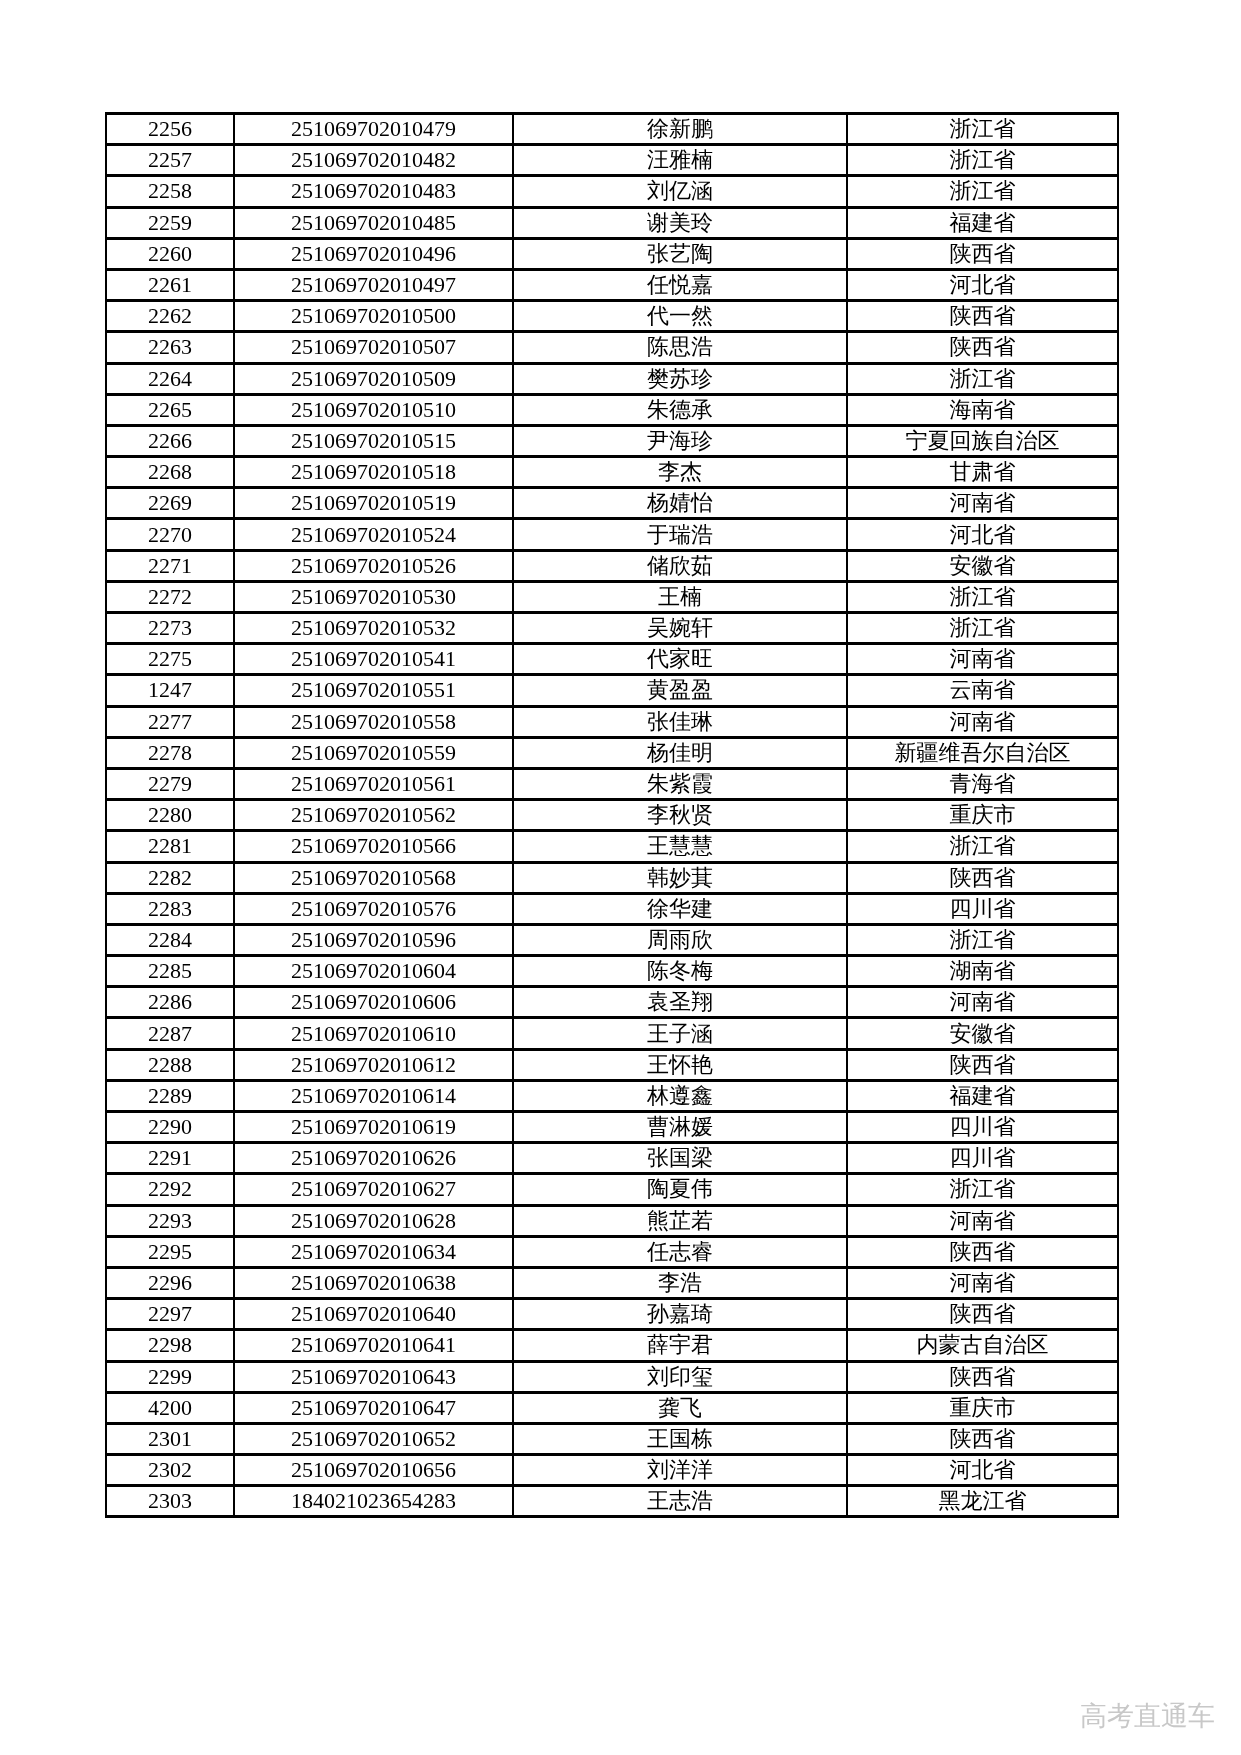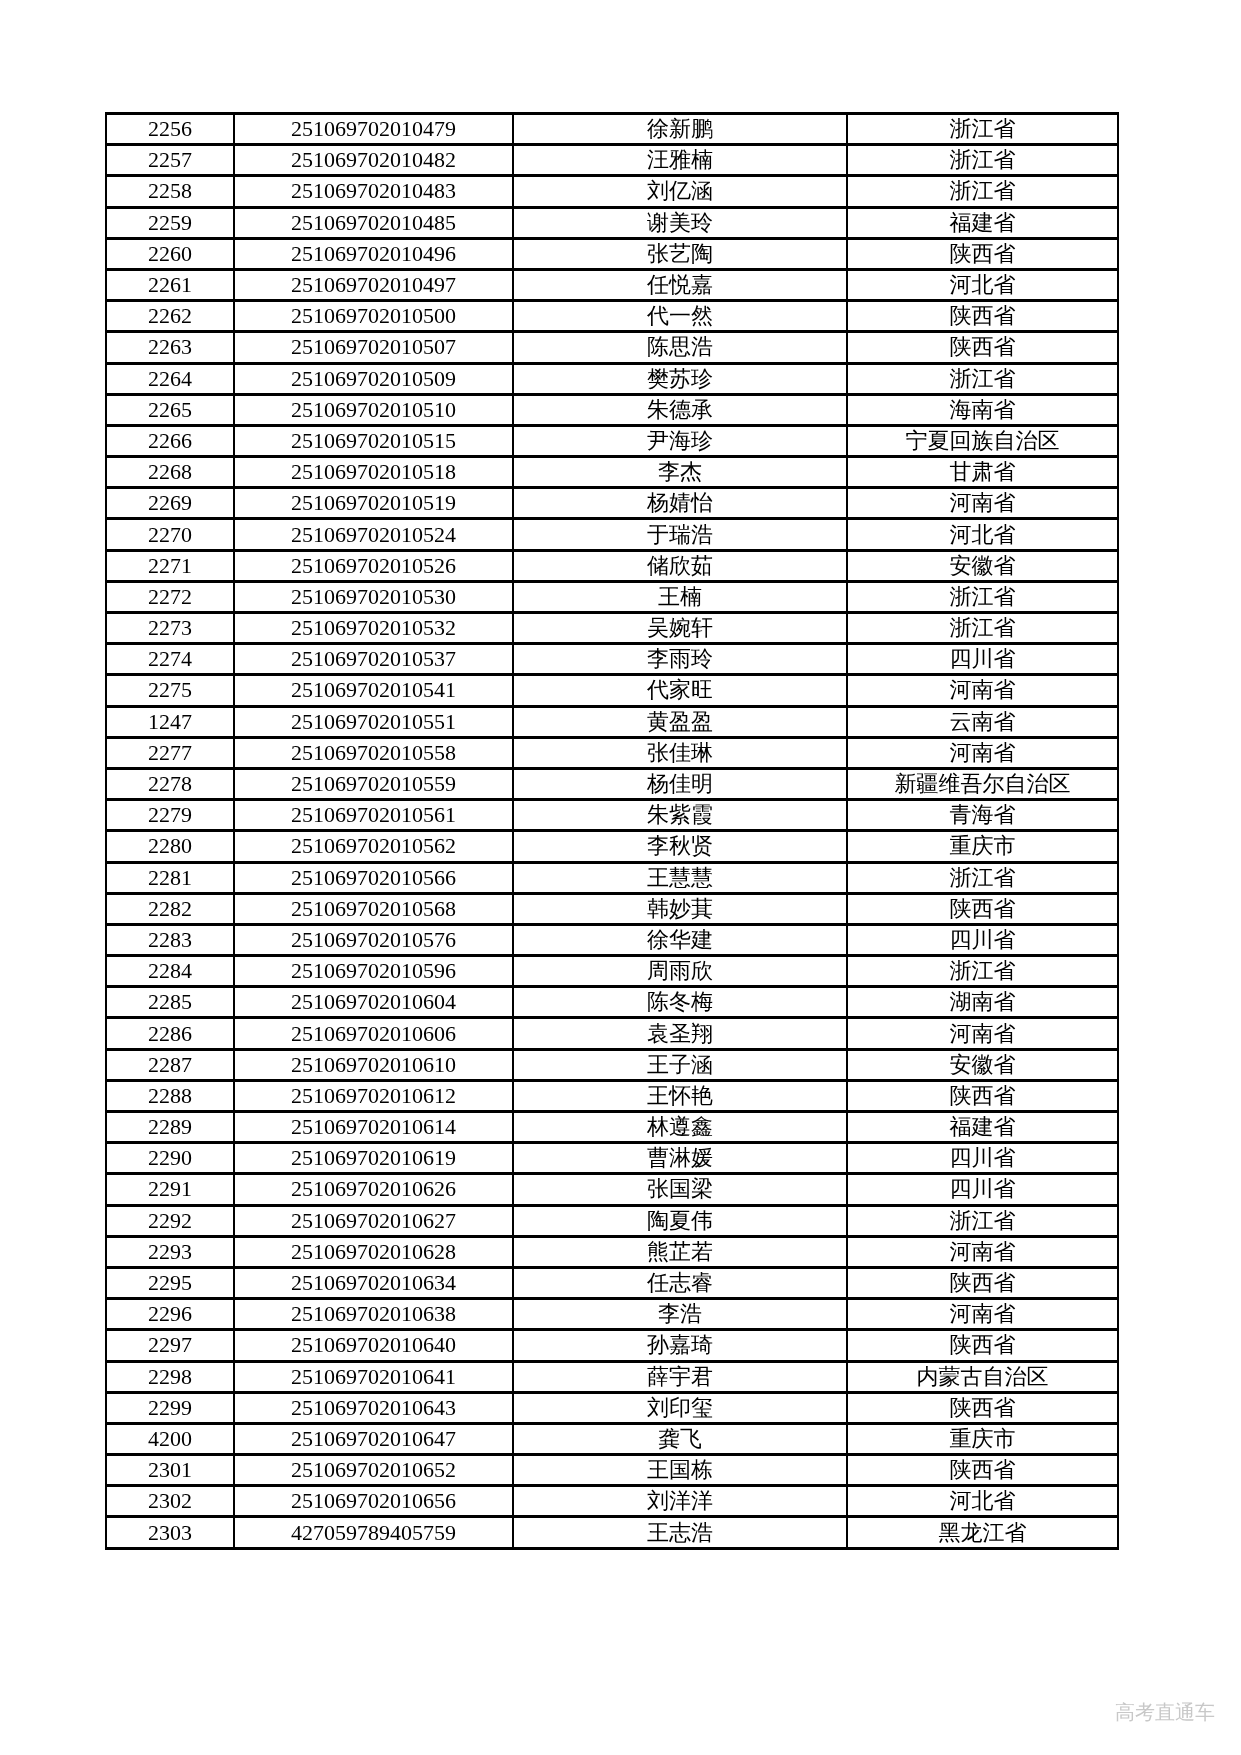--- a/index.html
+++ b/index.html
@@ -35,21 +35,21 @@
     line-height: 1;
     text-align: center;
     vertical-align: middle;
     white-space: nowrap;
     overflow: hidden;
   }
   .watermark {
     position: absolute;
     top: 1700px;
     right: 26px;
-    font-size: 20px;
+    font-size: 27px;
     line-height: 1.2;
     color: #c8c8c8;
     font-family: "Liberation Serif", "DejaVu Serif", serif;
   }
 </style>
 </head>
 <body>
 
 <div class="page">
 
@@ -157,26 +157,20 @@
           <td>王楠</td>
           <td>浙江省</td>
         </tr>
         <tr>
           <td>2273</td>
           <td>251069702010532</td>
           <td>吴婉轩</td>
           <td>浙江省</td>
         </tr>
         <tr>
-          <td>2274</td>
-          <td>251069702010537</td>
-          <td>李雨玲</td>
-          <td>四川省</td>
-        </tr>
-        <tr>
           <td>2275</td>
           <td>251069702010541</td>
           <td>代家旺</td>
           <td>河南省</td>
         </tr>
         <tr>
           <td>1247</td>
           <td>251069702010551</td>
           <td>黄盈盈</td>
           <td>云南省</td>
@@ -326,21 +320,21 @@
           <td>陕西省</td>
         </tr>
         <tr>
           <td>2302</td>
           <td>251069702010656</td>
           <td>刘洋洋</td>
           <td>河北省</td>
         </tr>
         <tr>
           <td>2303</td>
-          <td>427059789405759</td>
+          <td>184021023654283</td>
           <td>王志浩</td>
           <td>黑龙江省</td>
         </tr>
       </tbody>
   </table>
 
   <div class="watermark">高考直通车</div>
 
 </div>
 

